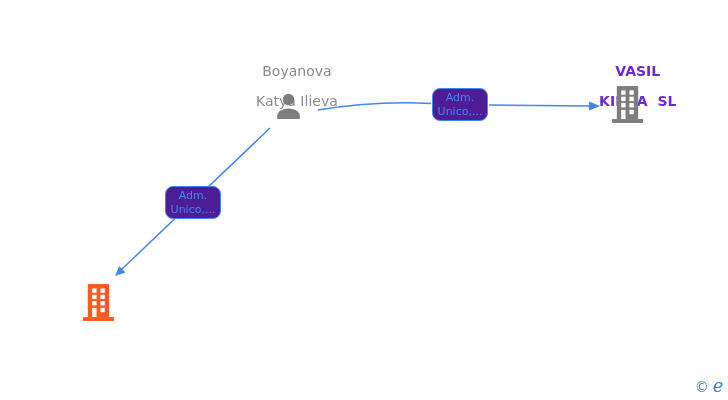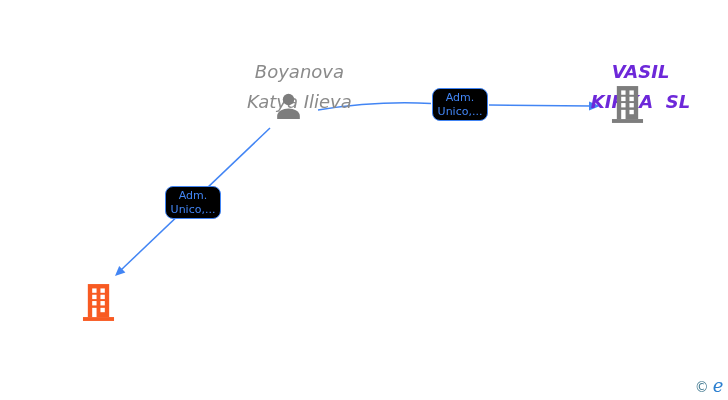--- a/index.html
+++ b/index.html
@@ -17,41 +17,40 @@
   }
   #edges {
     position: absolute;
     left: 0; top: 0;
     width: 728px; height: 400px;
   }
   .node-label {
     position: absolute;
     width: 140px;
     text-align: center;
-    font-size: 18px;
+    font-size: 14px;
     line-height: 15px;
     color: #8a8a8a;
     white-space: pre-wrap;
     cursor: default;
-    font-style: italic;
   }
   .company-label {
     font-weight: 700;
     color: #6d28d9;
   }
   .node-icon {
     position: absolute;
     cursor: pointer;
   }
   .edge-label {
     position: absolute;
     width: 56px;
     height: 33px;
     box-sizing: border-box;
-    background: #000000;
+    background: #4c1d95;
     border: 1.5px solid #4285F4;
     border-radius: 8px;
     color: #4285F4;
     font-size: 11px;
     line-height: 14px;
     text-align: center;
     display: flex;
     flex-direction: column;
     justify-content: center;
     cursor: pointer;

